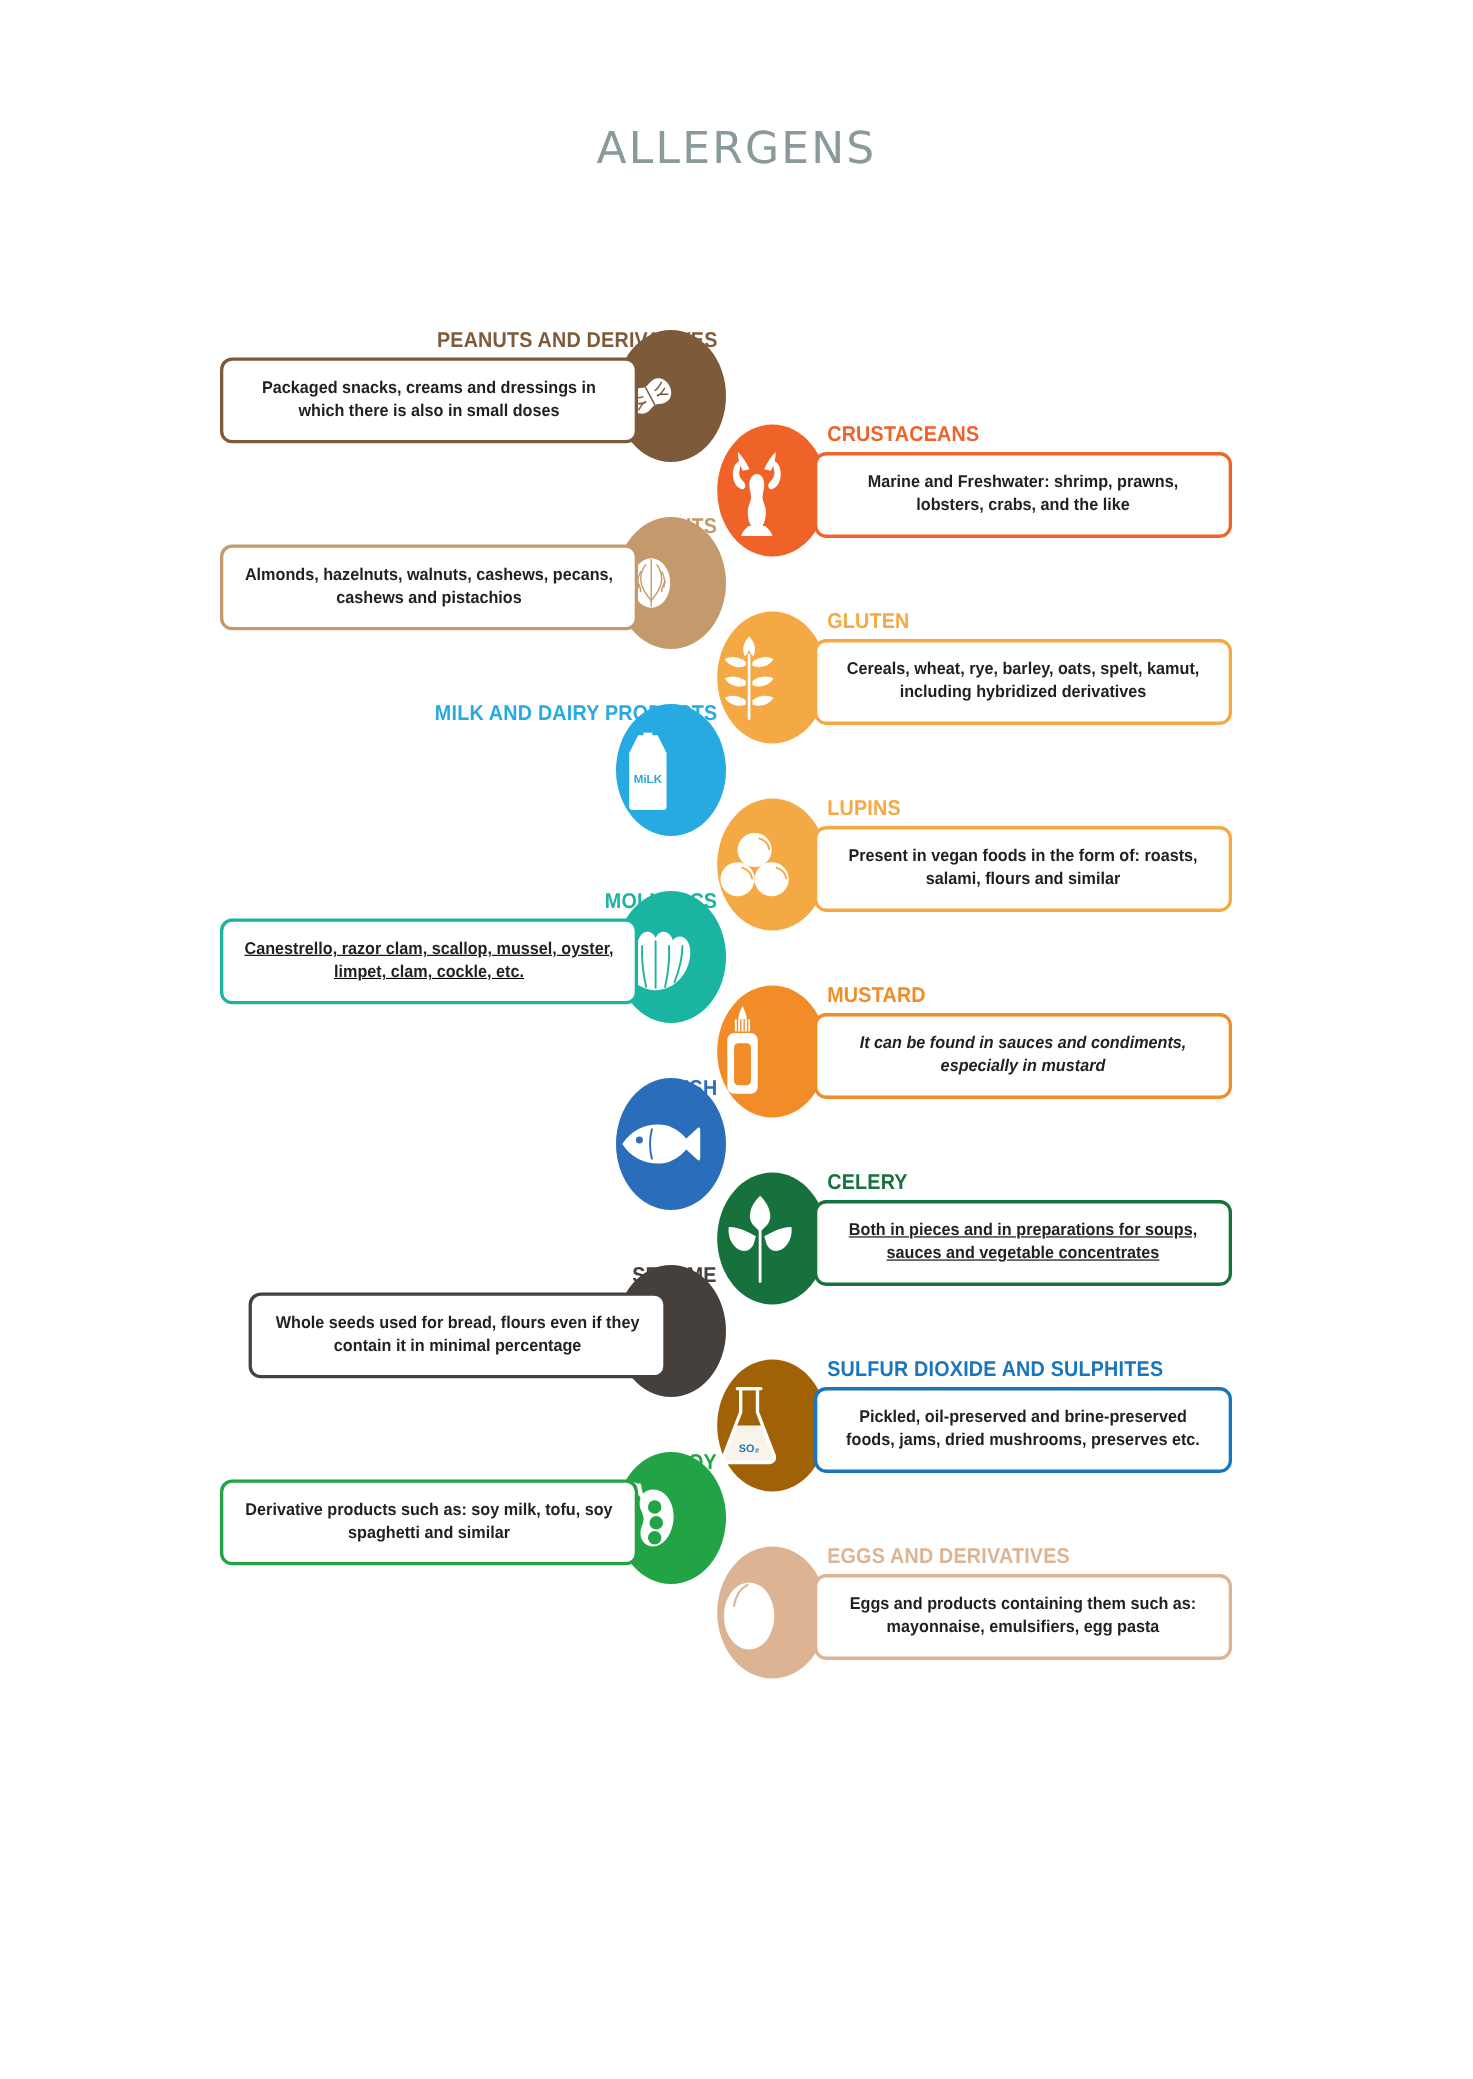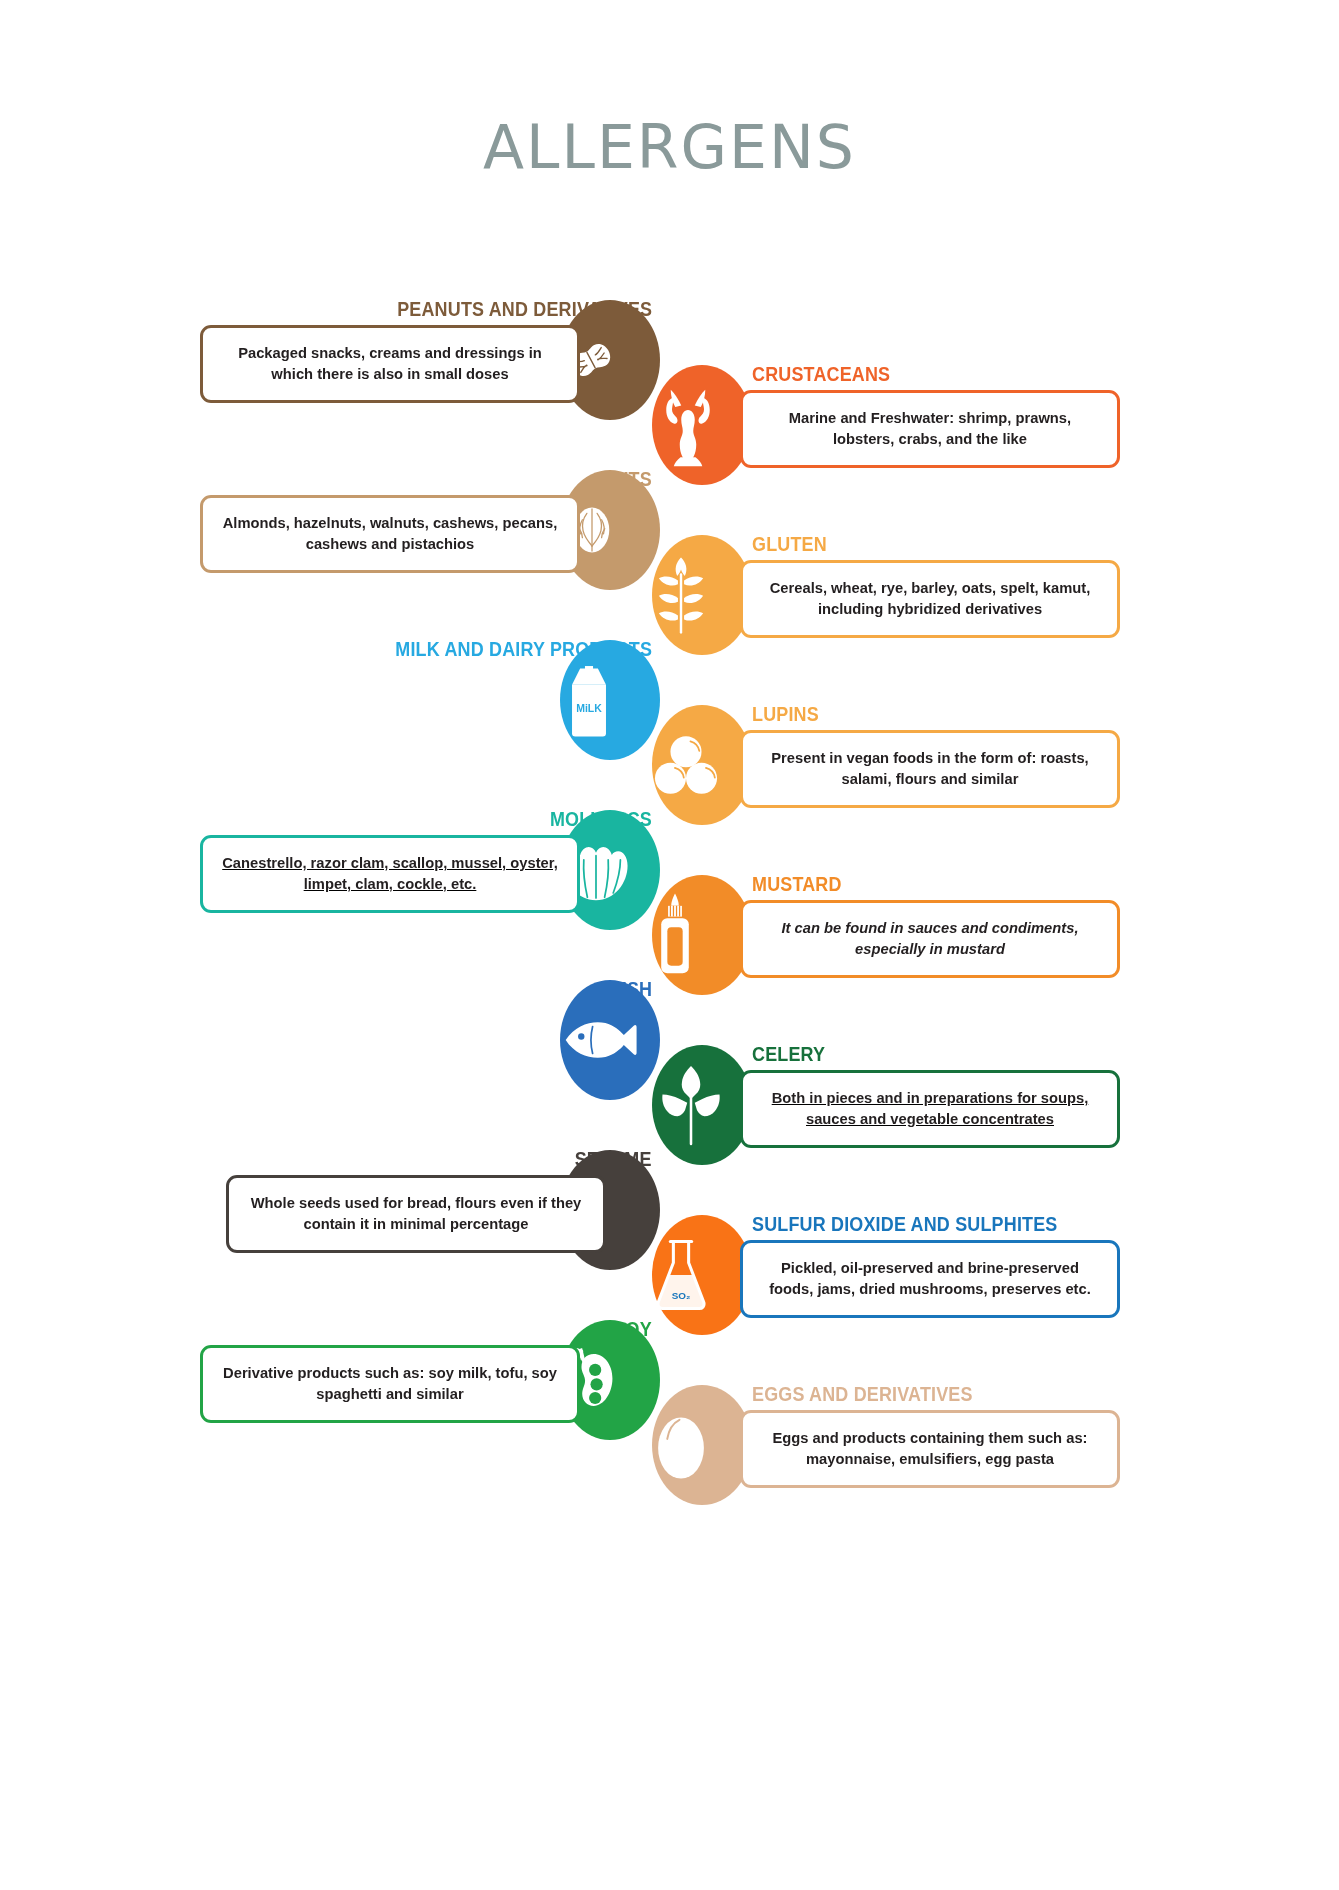--- a/index.html
+++ b/index.html
@@ -22,34 +22,34 @@
     background: #ffffff;
   }
 
   
   .page-title {
     position: absolute;
     top: 112px;
     left: 0;
     width: 1339px;
     text-align: center;
-    font-size: 60px;
+    font-size: 40px;
     letter-spacing: 2px;
     color: #8a9a9a;
     font-weight: 400;
     font-family: "DejaVu Sans", sans-serif;
   }
 
   
   .column {
     position: absolute;
     top: 300px;
   }
   .column-left  { left: 200px;  width: 460px; }
-  .column-right { left: 652px;  width: 470px; top: 365px; }
+  .column-right { left: 652px;  width: 470px; top: 386px; }
 
   
   .allergen {
     position: relative;
     height: 120px;
     margin-bottom: 50px;
   }
 
   .allergen-heading {
     position: absolute;
@@ -314,21 +314,21 @@
           <path d="M90 42c1 8-1 16-6 22-4 5-9 7-14 7-5-1-8-4-10-8l-3-10 10-5c8-4 16-6 23-6z"></path>
         </g>
           </svg>
         </div>
       </div>
       <div class="allergen">
         <div class="allergen-heading" style="color: rgb(25, 118, 188);">SULFUR DIOXIDE AND SULPHITES</div>
         <div class="allergen-box" style="border-color: rgb(25, 118, 188);">
           <div class="allergen-desc">Pickled, oil-preserved and brine-preserved foods, jams, dried mushrooms, preserves etc.</div>
         </div>
-        <div class="allergen-icon" style="background: #f97316;">
+        <div class="allergen-icon" style="background: #a16207;">
           <svg width="58" height="80" viewBox="0 0 76 104">
         <path fill="none" stroke="white" stroke-width="4" stroke-linejoin="round" d="M28 8v28L8 88c-1 5 2 8 6 8h48c4 0 7-3 6-8L48 36V8z"></path>
         <path fill="white" d="M22 52h32l14 36c1 5-2 8-6 8H14c-4 0-7-3-6-8z" opacity="0.92"></path>
         <line x1="24" y1="8" x2="52" y2="8" stroke="white" stroke-width="4" stroke-linecap="round"></line>
         <text x="38" y="83" font-family="Liberation Sans, sans-serif" font-size="13" font-weight="bold" fill="#1976bc" text-anchor="middle">SO₂</text>
       </svg>
         </div>
       </div>
       <div class="allergen">
         <div class="allergen-heading" style="color: rgb(220, 180, 147);">EGGS AND DERIVATIVES</div>

